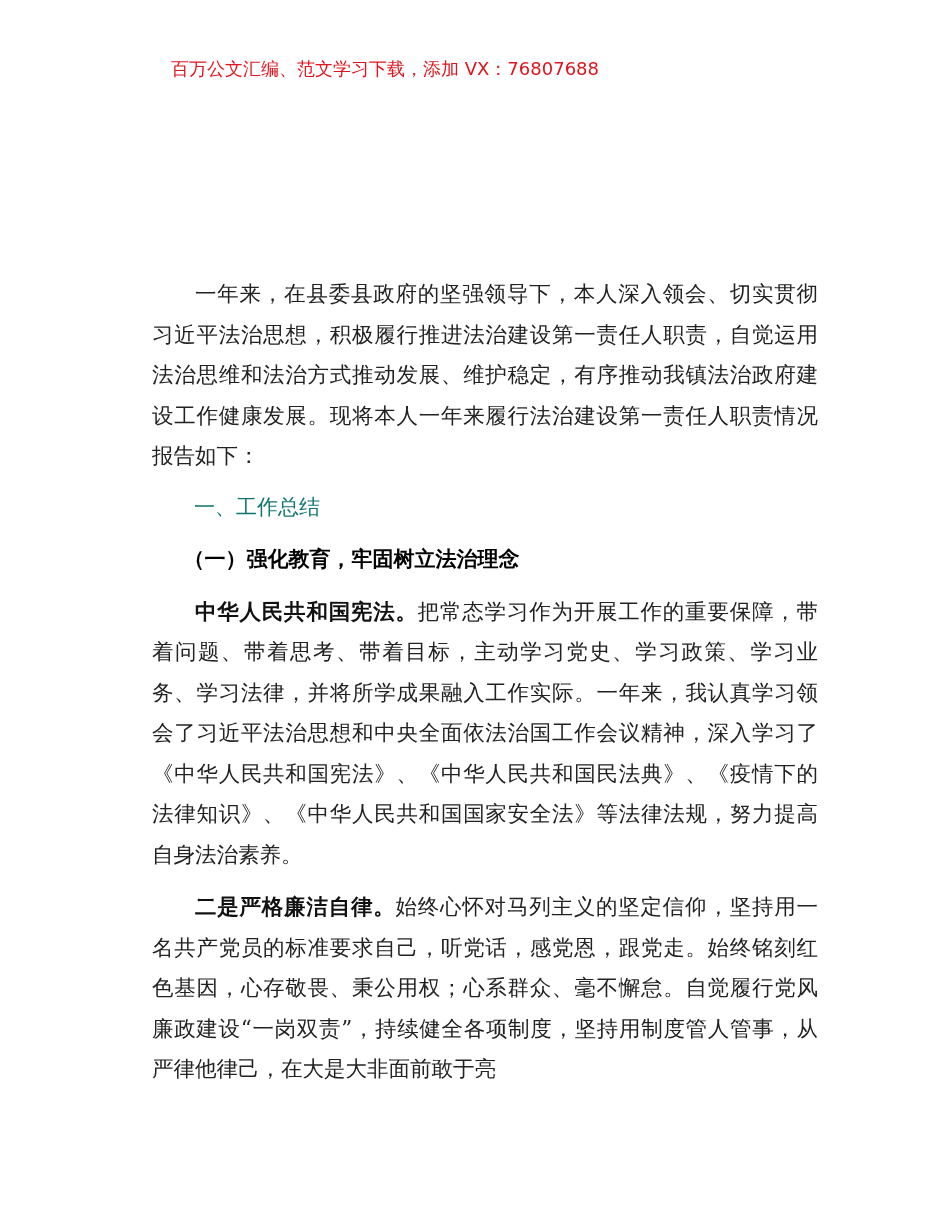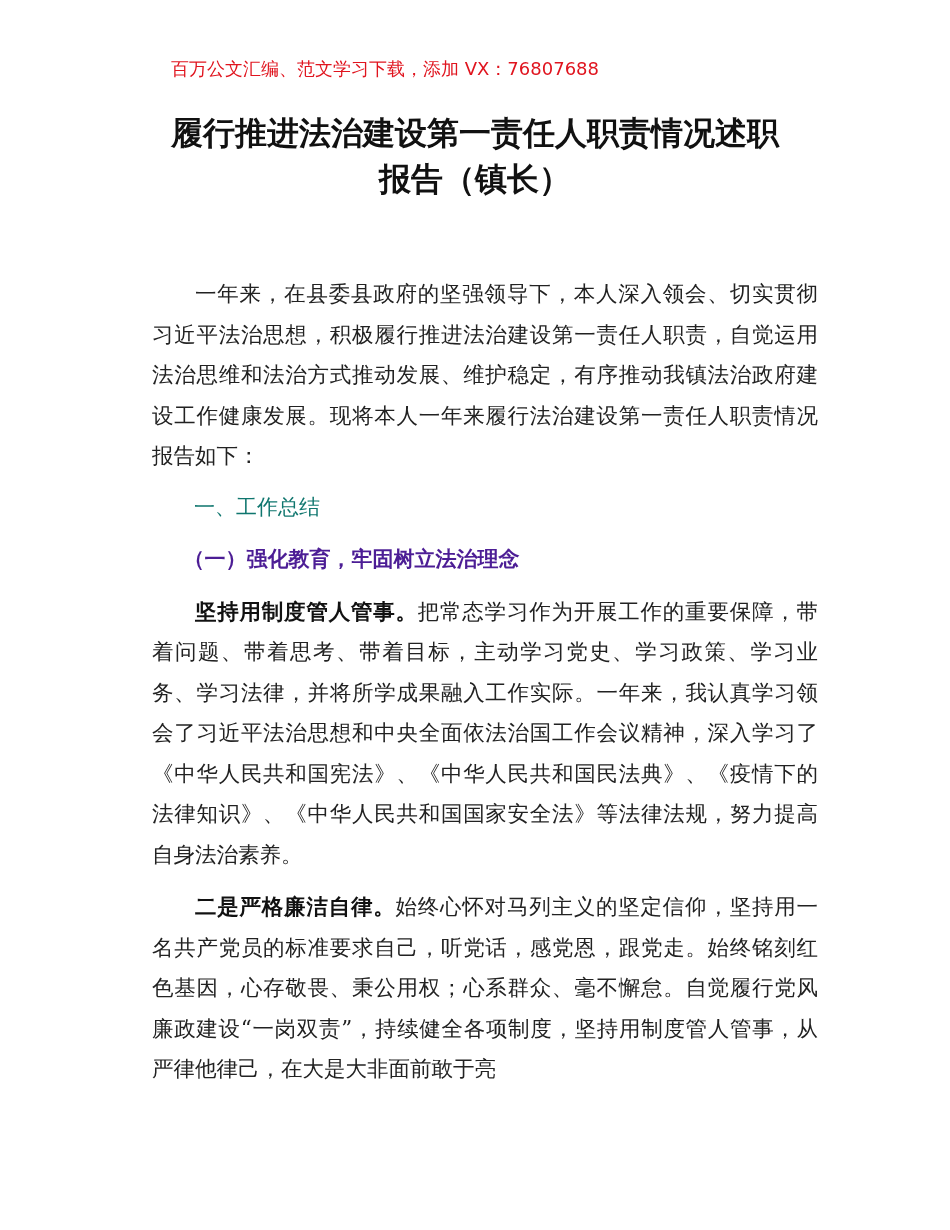--- a/index.html
+++ b/index.html
@@ -16,35 +16,31 @@
     font-size: 32px; line-height: 46px; color: #111;
   }
   .body {
     position: absolute; top: 262px; left: 140px; width: 690px;
     font-family: "DejaVu Serif", "Liberation Serif", serif;
     font-size: 21.5px; line-height: 40.5px; color: #222;
     text-align: justify;
   }
   .body p { margin: 12px; text-indent: 2em; }
   .body p.section { font-family: "DejaVu Sans", "Liberation Sans", sans-serif; font-size: 21px; margin-top: 10px; margin-bottom: 10px; color: #0f766e; }
-  .body p.subsection { font-family: "DejaVu Sans", "Liberation Sans", sans-serif; font-weight: bold; font-size: 21px; text-indent: 1.5em; margin-bottom: 10px; color: #4c1d95; }
+  .body p.subsection { font-family: "DejaVu Sans", "Liberation Sans", sans-serif; font-weight: bold; font-size: 21px; text-indent: 1.5em; margin-bottom: 10px; color: #000000; }
   .body p.para { margin-bottom: 10px; }
   .lead { font-family: "DejaVu Sans", "Liberation Sans", sans-serif; font-weight: bold; color: #111; }
 </style>
 </head>
 <body>
 
 <div class="page">
   <div class="watermark">百万公文汇编、范文学习下载，添加 VX：76807688</div>
 
-  <div class="title">
-    <div>履行推进法治建设第一责任人职责情况述职</div>
-    <div>报告（镇长）</div>
-  </div>
 
   <div class="body">
     <p class="para">一年来，在县委县政府的坚强领导下，本人深入领会、切实贯彻习近平法治思想，积极履行推进法治建设第一责任人职责，自觉运用法治思维和法治方式推动发展、维护稳定，有序推动我镇法治政府建设工作健康发展。现将本人一年来履行法治建设第一责任人职责情况报告如下：</p>
     <p class="section">一、工作总结</p>
     <p class="subsection">（一）强化教育，牢固树立法治理念</p>
-    <p class="para"><span class="lead">坚持用制度管人管事。</span><span>把常态学习作为开展工作的重要保障，带着问题、带着思考、带着目标，主动学习党史、学习政策、学习业务、学习法律，并将所学成果融入工作实际。一年来，我认真学习领会了习近平法治思想和中央全面依法治国工作会议精神，深入学习了《中华人民共和国宪法》、《中华人民共和国民法典》、《疫情下的法律知识》、《中华人民共和国国家安全法》等法律法规，努力提高自身法治素养。</span></p>
+    <p class="para"><span class="lead">中华人民共和国宪法。</span><span>把常态学习作为开展工作的重要保障，带着问题、带着思考、带着目标，主动学习党史、学习政策、学习业务、学习法律，并将所学成果融入工作实际。一年来，我认真学习领会了习近平法治思想和中央全面依法治国工作会议精神，深入学习了《中华人民共和国宪法》、《中华人民共和国民法典》、《疫情下的法律知识》、《中华人民共和国国家安全法》等法律法规，努力提高自身法治素养。</span></p>
     <p class="para"><span class="lead">二是严格廉洁自律。</span><span>始终心怀对马列主义的坚定信仰，坚持用一名共产党员的标准要求自己，听党话，感党恩，跟党走。始终铭刻红色基因，心存敬畏、秉公用权；心系群众、毫不懈怠。自觉履行党风廉政建设“一岗双责”，持续健全各项制度，坚持用制度管人管事，从严律他律己，在大是大非面前敢于亮</span></p>
   </div>
 </div>
 
 </body></html>

